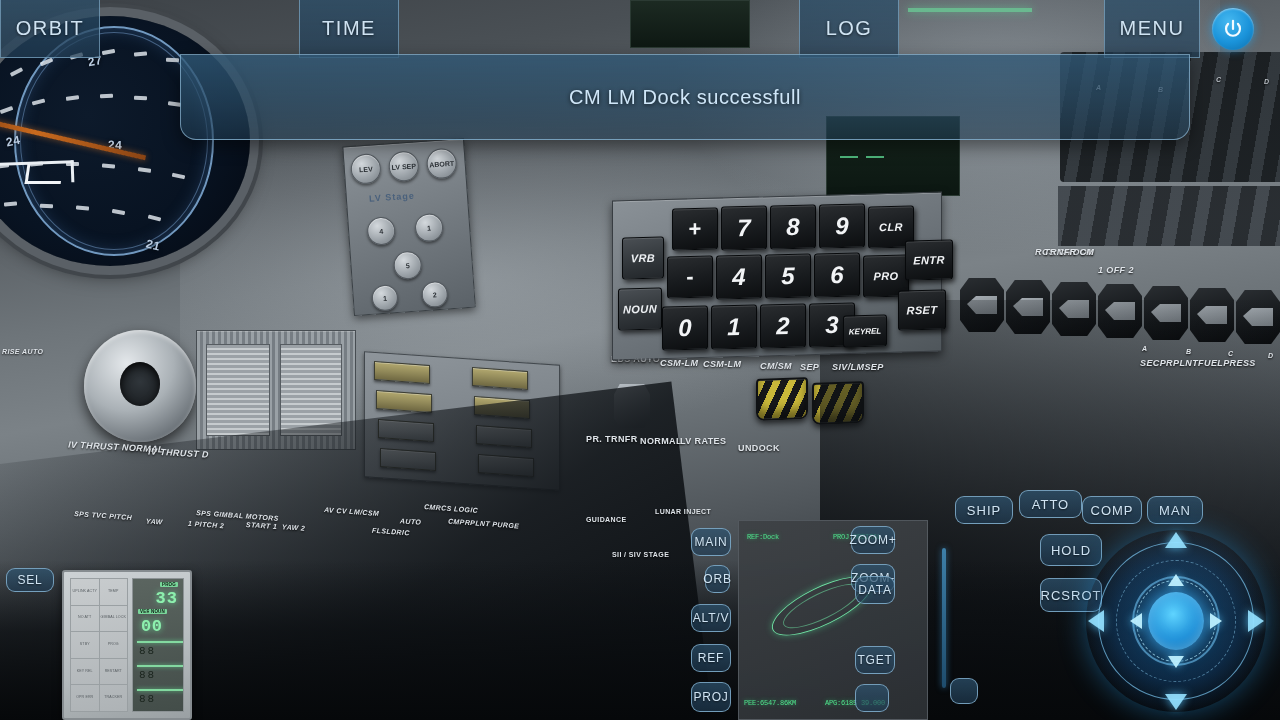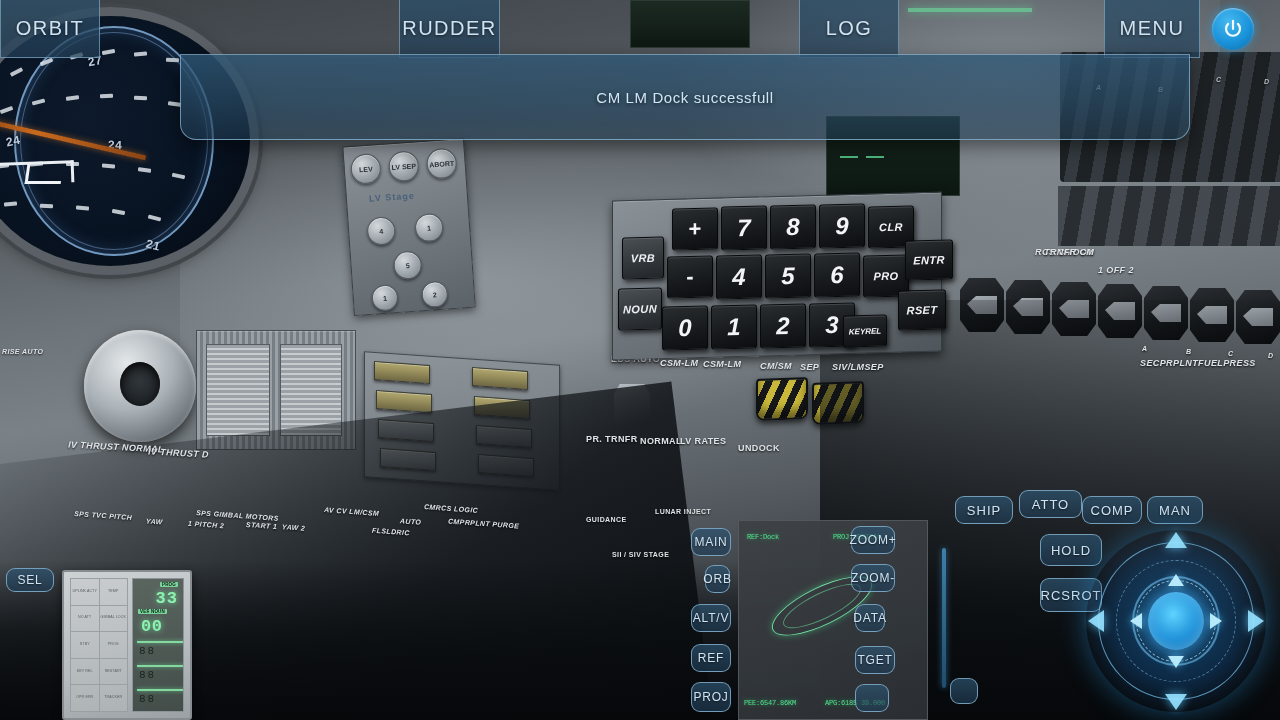--- a/index.html
+++ b/index.html
@@ -234,21 +234,21 @@
   
   .banner {
     position: absolute; left: 180px; top: 54px; width: 1010px; height: 86px;
     background: linear-gradient(180deg, rgba(48,88,118,.80) 0%, rgba(40,74,100,.72) 55%, rgba(32,60,82,.60) 100%);
     border: 1px solid rgba(160,205,235,.6);
     border-radius: 0 0 16px 16px;
     display: flex; align-items: center; justify-content: center;
     box-shadow: 0 6px 18px rgba(0,0,0,.45);
   }
   .banner-text {
-    color: #cfe6f8; font-size: 15px; letter-spacing: .6px;
+    color: #cfe6f8; font-size: 20px; letter-spacing: .6px;
     text-shadow: 0 1px 4px rgba(0,0,0,.7);
   }
 
   
   .hudbtn {
     position: absolute;
     background: linear-gradient(180deg, rgba(46,84,112,.72) 0%, rgba(32,60,84,.66) 100%);
     border: 1px solid rgba(142,190,222,.75);
     border-radius: 9px;
     color: #cfe3f2; font-size: 13px; letter-spacing: 1px;
@@ -594,21 +594,21 @@
       <div class="seg-blank" style="left:6px;top:66px;">88</div>
       <div class="seg-bar" style="left:4px;top:86px;width:58px;"></div>
       <div class="seg-blank" style="left:6px;top:90px;">88</div>
       <div class="seg-bar" style="left:4px;top:110px;width:58px;"></div>
       <div class="seg-blank" style="left:6px;top:114px;">88</div>
     </div>
   </div>
 
   <div class="topbar">
     <div class="tab" style="left:0px;   width:100px; pointer-events:auto;">ORBIT</div>
-    <div class="tab" style="left:399px; width:101px; pointer-events:auto;">RUDDER</div>
+    <div class="tab" style="left:299px; width:100px; pointer-events:auto;">TIME</div>
     <div class="tab" style="left:799px; width:100px; pointer-events:auto;">LOG</div>
     <div class="tab" style="left:1104px;width:96px;  pointer-events:auto;">MENU</div>
     <div class="powerbtn" style="pointer-events:auto;">
       <svg width="22" height="22" viewBox="0 0 24 24">
         <path d="M12 3 L12 12" stroke="#f4fbff" stroke-width="2.4" stroke-linecap="round" fill="none"></path>
         <path d="M6.6 6.4 A7.6 7.6 0 1 0 17.4 6.4" stroke="#f4fbff" stroke-width="2.4" stroke-linecap="round" fill="none"></path>
       </svg>
     </div>
   </div>
 
@@ -636,21 +636,21 @@
   </div>
 
   <div class="hudbtn sm" style="left:691px;top:528px;width:40px;height:28px;">MAIN</div>
   <div class="hudbtn sm" style="left:705px;top:565px;width:25px;height:28px;">ORB</div>
   <div class="hudbtn sm" style="left:691px;top:604px;width:40px;height:28px;">ALT/V</div>
   <div class="hudbtn sm" style="left:691px;top:644px;width:40px;height:28px;">REF</div>
   <div class="hudbtn sm" style="left:691px;top:682px;width:40px;height:30px;">PROJ</div>
 
   <div class="hudbtn sm" style="left:851px;top:526px;width:44px;height:28px;">ZOOM+</div>
   <div class="hudbtn sm" style="left:851px;top:564px;width:44px;height:28px;">ZOOM-</div>
-  <div class="hudbtn sm" style="left:855px;top:604px;width:30px;height:28px;">DATA</div>
+  <div class="hudbtn sm" style="left:855px;top:576px;width:40px;height:28px;">DATA</div>
   <div class="hudbtn sm" style="left:855px;top:646px;width:40px;height:28px;">TGET</div>
   <div class="hudbtn sm" style="left:855px;top:684px;width:34px;height:28px;"></div>
   <div class="hudbtn sm" style="left:950px;top:678px;width:28px;height:26px;"></div>
 
   <div style="position:absolute;left:942px;top:548px;width:4px;height:140px;background:linear-gradient(180deg,#3d7fa8,#1e4c6c);border-radius:2px;box-shadow:0 0 6px rgba(60,150,210,.6);"></div>
 
   <div class="navball">
     <div class="nb-outer"></div>
     <div class="nb-ring r1"></div>
     <div class="nb-ring r2"></div>

